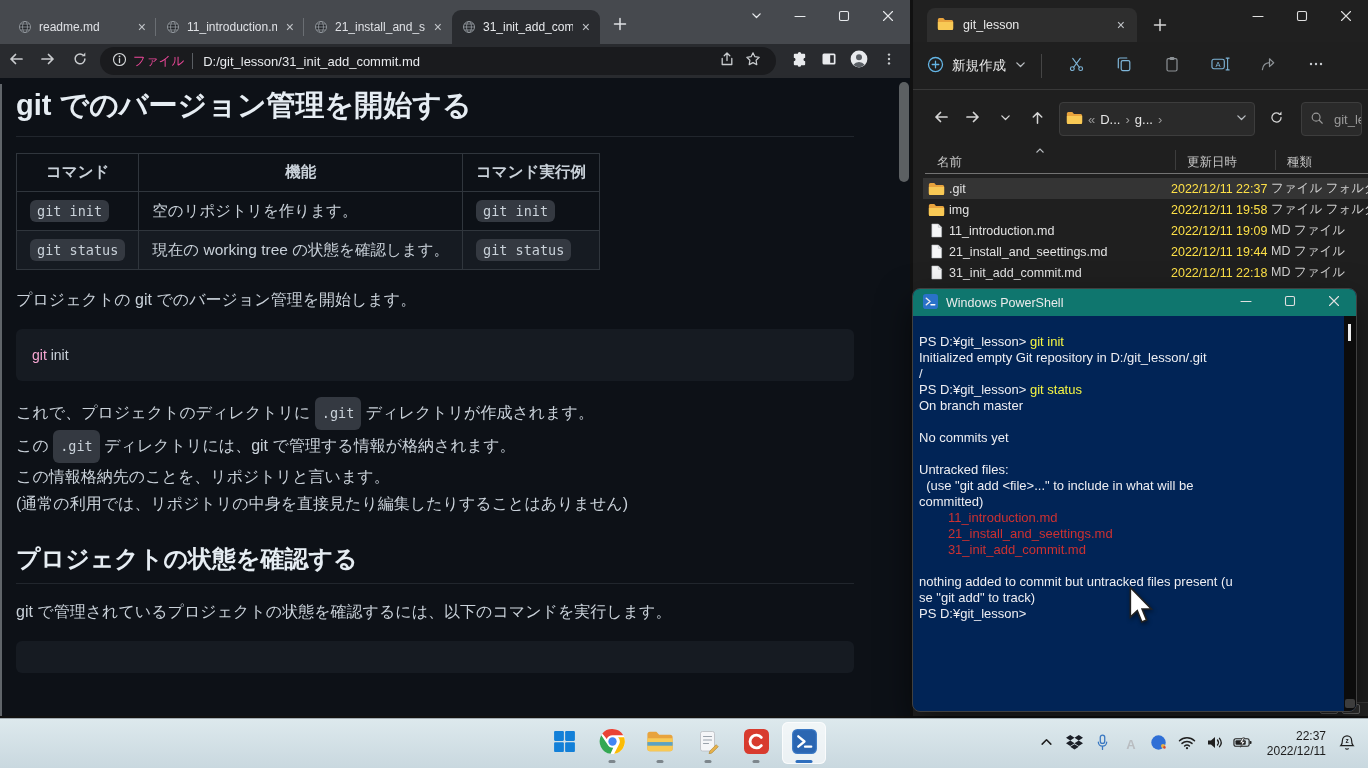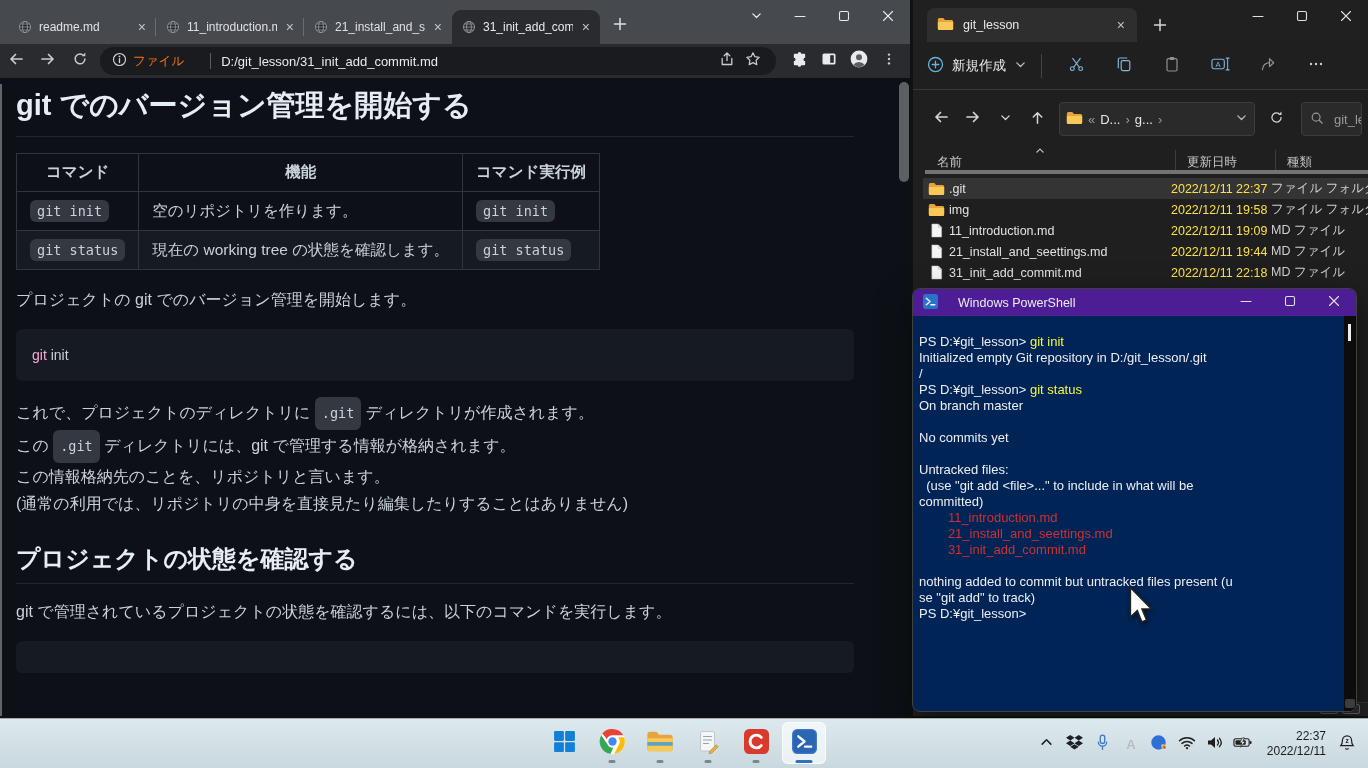--- a/index.html
+++ b/index.html
@@ -17,21 +17,21 @@
   .tab .tab-title{flex:1;white-space:nowrap;overflow:hidden;}
   .tab-close{font-size:14px;color:#c2c5c9;line-height:1;padding:0 2px;}
   .fav svg{display:block;}
   .newtab{width:28px;height:28px;margin:0 0 4px 6px;display:flex;align-items:center;justify-content:center;color:#dfe1e5;}
   .strip-controls{position:absolute;right:0;top:0;height:34px;display:flex;align-items:center;color:#e8eaed;}
   .strip-controls .wc{width:44px;height:34px;display:flex;align-items:center;justify-content:center;}
   
   .chrome-toolbar{position:absolute;left:0;top:44px;width:100%;height:34px;background:#292b2f;display:flex;align-items:center;color:#c9cccf;}
   .nav-btn{width:32px;height:30px;display:flex;align-items:center;justify-content:center;}
   .urlpill{height:28px;flex:1;margin:0 8px 0 4px;background:#1a1b1e;border-radius:14px;display:flex;align-items:center;padding:0 10px 0 12px;color:#d5d8da;}
-  .urlpill .scheme{font-size:12.5px;color:#f97316;margin:0 26px 0 6px;text-align:right;}
+  .urlpill .scheme{font-size:12.5px;color:#ec4899;margin:0 8px 0 6px;text-align:right;}
   .urlpill .divider{width:1px;height:16px;background:#5a5e63;margin-right:10px;}
   .urlpill .url{flex:1;font-size:13px;color:#e8eaed;white-space:nowrap;overflow:hidden;}
   .pill-ic{width:26px;height:26px;display:flex;align-items:center;justify-content:center;color:#c9cccf;}
   .tb-right{display:flex;align-items:center;padding-right:6px;}
   .tb-right .pill-ic{width:30px;}
   
   .md{position:absolute;left:0;top:78px;width:100%;height:638px;overflow:hidden;color:#c9d1d9;font-size:16px;padding:6px 56px 0 16px;}
   .md h1{font-size:29px;margin:2px 0 16px;color:#e6edf3;border-bottom:1px solid #21262d;padding-bottom:10px;font-weight:bold;}
   .md h2{font-size:24px;margin:26px 0 14px;color:#e6edf3;border-bottom:1px solid #21262d;padding-bottom:8px;font-weight:bold;}
   .md table{border-collapse:collapse;margin:4px 0 16px;}
@@ -60,38 +60,38 @@
   .cmd-sep{width:1px;height:24px;background:#454545;margin:0 14px;}
   .cmd-btn{width:40px;height:36px;display:flex;align-items:center;justify-content:center;background:none;border:none;}
   .exp-addr{position:absolute;left:0;top:98px;width:100%;height:42px;display:flex;align-items:center;padding:0 6px 0 12px;color:#d5d5d5;}
   .addr-nav{width:32px;height:32px;display:flex;align-items:center;justify-content:center;}
   .addr-pill{height:34px;width:196px;margin-left:6px;background:#2a2a2a;border:1px solid #3d3d3d;border-radius:4px;display:flex;align-items:center;padding:0 6px;font-size:13px;gap:5px;}
   .addr-pill .crumb{color:#e6e6e6;}
   .addr-pill .sep{color:#9a9a9a;font-size:13px;}
   .addr-pill .caret{margin-left:auto;color:#b9bdc1;}
   .addr-refresh{width:34px;height:32px;display:flex;align-items:center;justify-content:center;margin-left:4px;}
   .search-pill{height:34px;flex:1;margin-left:8px;background:#2a2a2a;border:1px solid #3d3d3d;border-radius:4px;display:flex;align-items:center;padding:0 8px;gap:10px;color:#9a9a9a;font-size:13px;overflow:hidden;}
-  .exp-headrow{position:absolute;left:12px;top:148px;width:443px;height:26px;font-size:12.5px;color:#c5c5c5;border-bottom:4px solid #737373;}
+  .exp-headrow{position:absolute;left:12px;top:148px;width:443px;height:26px;font-size:12.5px;color:#c5c5c5;border-bottom:1px solid #737373;}
   .hcol{position:absolute;top:6px;}
   .hcol.c1{left:12px;} .hcol.c2{left:262px;} .hcol.c3{left:362px;}
   .hsep{position:absolute;top:2px;width:1px;height:20px;background:#3d3d3d;}
   .sortmark{position:absolute;left:110px;top:-4px;}
   .exp-files{position:absolute;left:10px;top:178px;width:445px;}
   .frow{position:relative;height:21px;display:flex;align-items:center;font-size:12.5px;color:#e3e3e3;}
   .frow.sel{background:#343434;}
   .frow .ficon{width:26px;display:flex;justify-content:center;}
   .frow .fname{width:222px;white-space:nowrap;overflow:hidden;}
   .frow .fdate{width:100px;color:#fde047;}
   .frow .fkind{flex:1;color:#cfcfcf;white-space:nowrap;overflow:hidden;}
   .exp-statusbar{position:absolute;left:0;bottom:0;width:100%;height:14px;background:#242424;border-top:1px solid #3a3a3a;}
   .viewbtn{position:absolute;bottom:2px;width:18px;height:10px;border:1px solid #6a6a6a;border-radius:2px;background:#2e2e2e;}
 
   
   #ps-win{position:absolute;left:912px;top:288px;width:445px;height:424px;background:#012456;border:1px solid #404040;border-radius:8px;overflow:hidden;box-shadow:0 14px 34px rgba(0,0,0,.55);}
-  .ps-titlebar{height:27px;background:#4c1d95;display:flex;align-items:center;color:#ececec;font-size:12.5px;padding-left:10px;gap:20px;}
+  .ps-titlebar{height:27px;background:#0f766e;display:flex;align-items:center;color:#ececec;font-size:12.5px;padding-left:10px;gap:8px;}
   .ps-controls{margin-left:auto;display:flex;height:100%;}
   .ps-controls .wc{width:44px;height:100%;display:flex;align-items:center;justify-content:center;color:#e0e0e0;}
   .ps-body{position:absolute;left:0;top:27px;right:12px;bottom:0;padding:18px 0 0 6px;font-family:"DejaVu Sans Mono",monospace;font-size:13px;line-height:16px;}
   .tline{white-space:pre;}
   .c-w{color:#eeeef2;} .c-y{color:#f5f543;} .c-r{color:#cd3131;}
   .ps-scroll{position:absolute;right:0;top:27px;width:12px;bottom:0;background:#0c0c0c;}
   .ps-thumb{position:absolute;left:4px;top:8px;width:3px;height:17px;background:#eee;}
   .ps-scrollbtn{position:absolute;left:1px;bottom:3px;width:10px;height:9px;background:#3d3d3d;border-radius:2px;}
 
   

